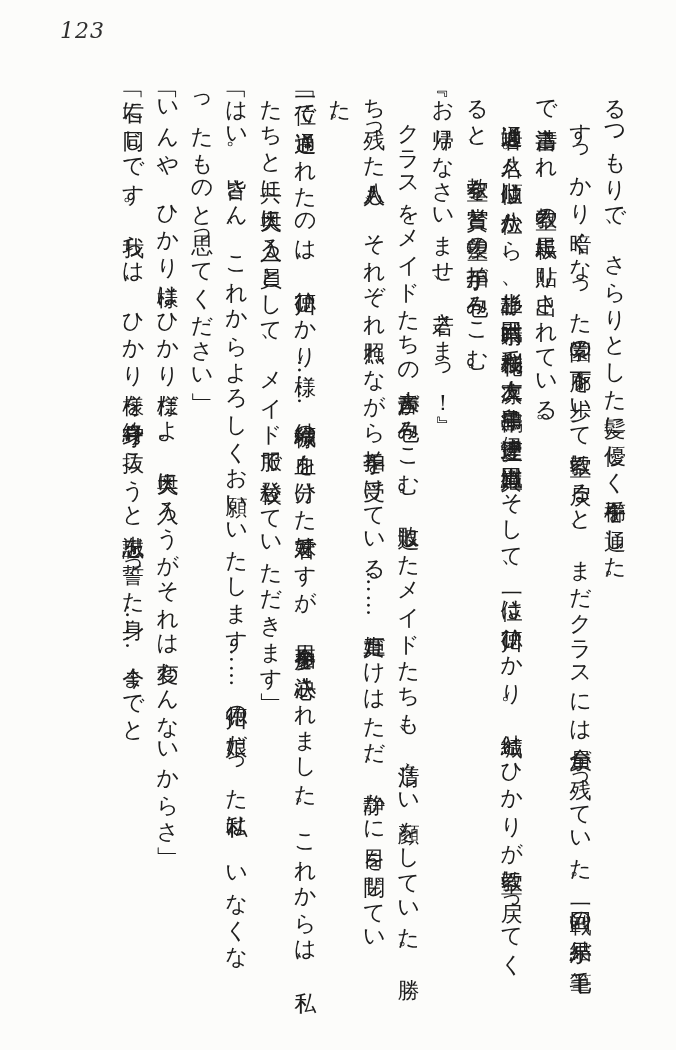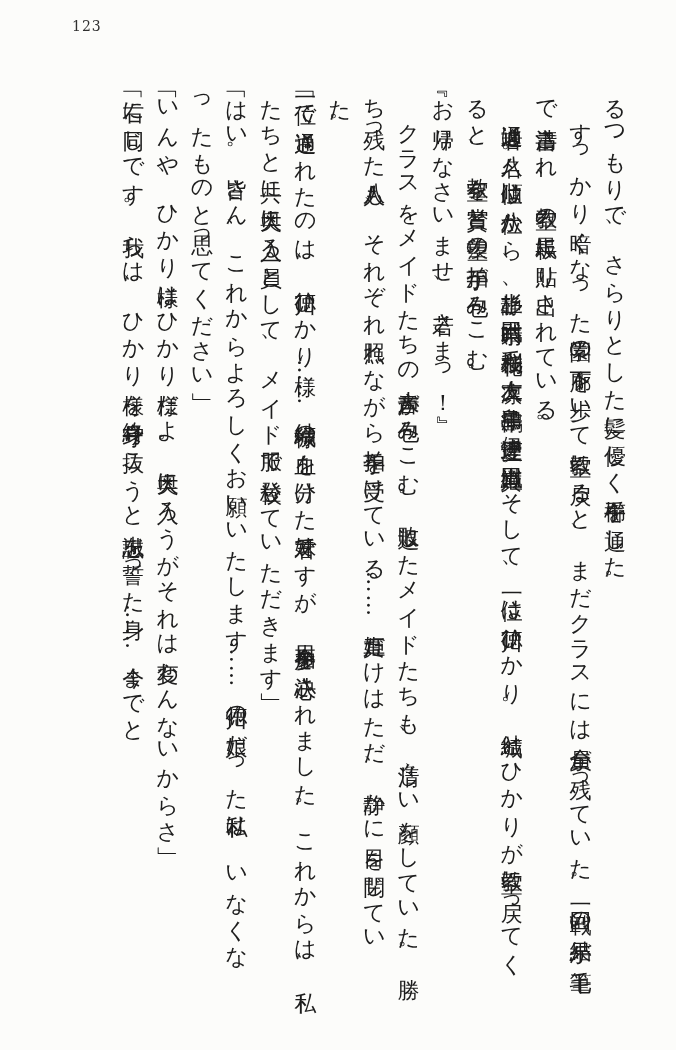--- a/index.html
+++ b/index.html
@@ -18,23 +18,24 @@
     overflow: hidden;
     background: var(--background);
   }
   .page {
     position: absolute;
     inset: 0;
   }
   .page-number {
     position: absolute;
     top: 18px;
-    left: 72px;
+    left: 60px;
     font-family: "DejaVu Serif", "Liberation Serif", serif;
-    font-size: 14px;
+    font-style: italic;
+    font-size: 22px;
     letter-spacing: 1px;
     color: var(--page_number);
   }
   .text-block {
     position: absolute;
     top: 84px;
     right: 44px;
     width: 588px;
     height: 896px;
     writing-mode: vertical-rl;

